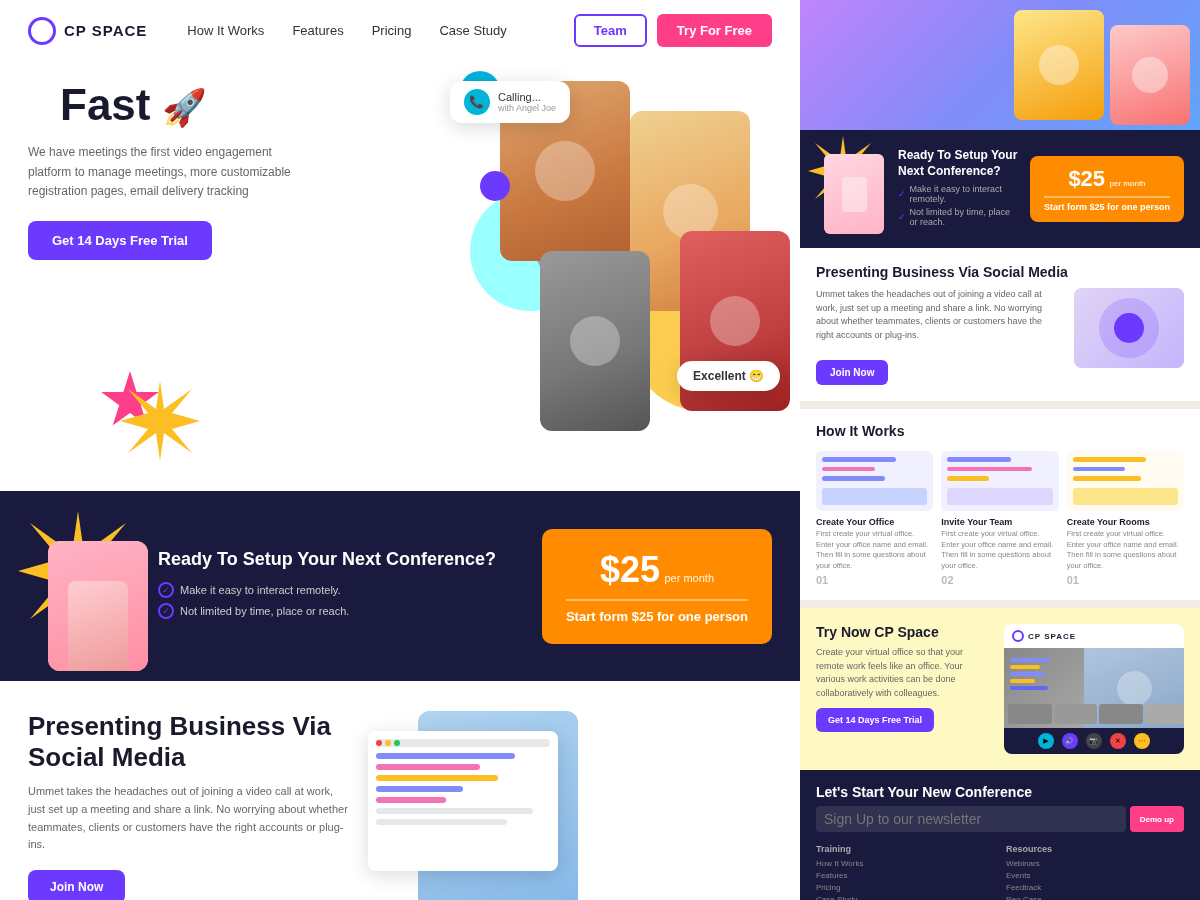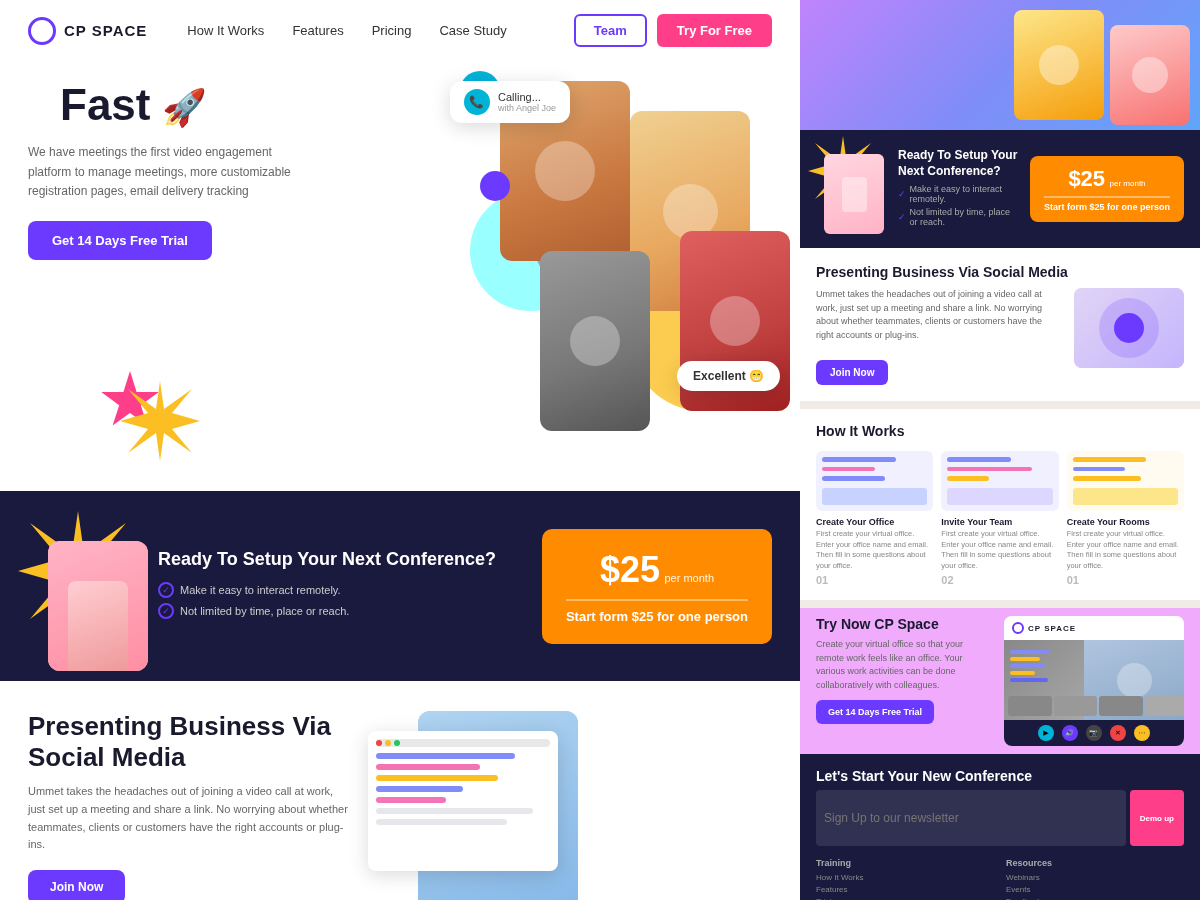--- a/index.html
+++ b/index.html
@@ -552,22 +552,22 @@
       height: 5px;
       border-radius: 3px;
       margin-bottom: 2px;
     }
     .step-name { font-size: 9px; font-weight: 700; color: #1a1a2e; margin-bottom: 2px; }
     .step-desc { font-size: 7.5px; color: #888; line-height: 1.4; }
     .step-num { font-size: 11px; font-weight: 700; color: #bbb; margin-top: 3px; }
 
     
     .try-section {
-      background: #f0abfc;
-      padding: 8px 16px;
+      background: #fef9c3;
+      padding: 16px 16px;
       border-top: 8px solid #f0ebe4;
       display: flex;
       gap: 20px;
       align-items: flex-start;
       flex-shrink: 0;
     }
     .try-text { flex: 1; }
     .try-title { font-size: 14px; font-weight: 800; color: #1a1a2e; margin-bottom: 6px; }
     .try-desc { font-size: 9px; color: #666; line-height: 1.5; margin-bottom: 8px; }
     .btn-try-small {
@@ -660,23 +660,23 @@
     .footer-newsletter {
       display: flex;
       gap: 4px;
       margin-bottom: 12px;
     }
     .footer-input {
       flex: 1;
       background: rgba(255,255,255,0.1);
       border: none;
       border-radius: 4px;
-      padding: 21px 8px;
-      color: #fff;
-      font-size: 12px;
+      padding: 5px 8px;
+      color: #fff;
+      font-size: 14px;
     }
     .footer-signup {
       background: #ff3e8a;
       color: #fff;
       border: none;
       border-radius: 4px;
       padding: 5px 10px;
       font-size: 8px;
       font-weight: 600;
       cursor: pointer;

